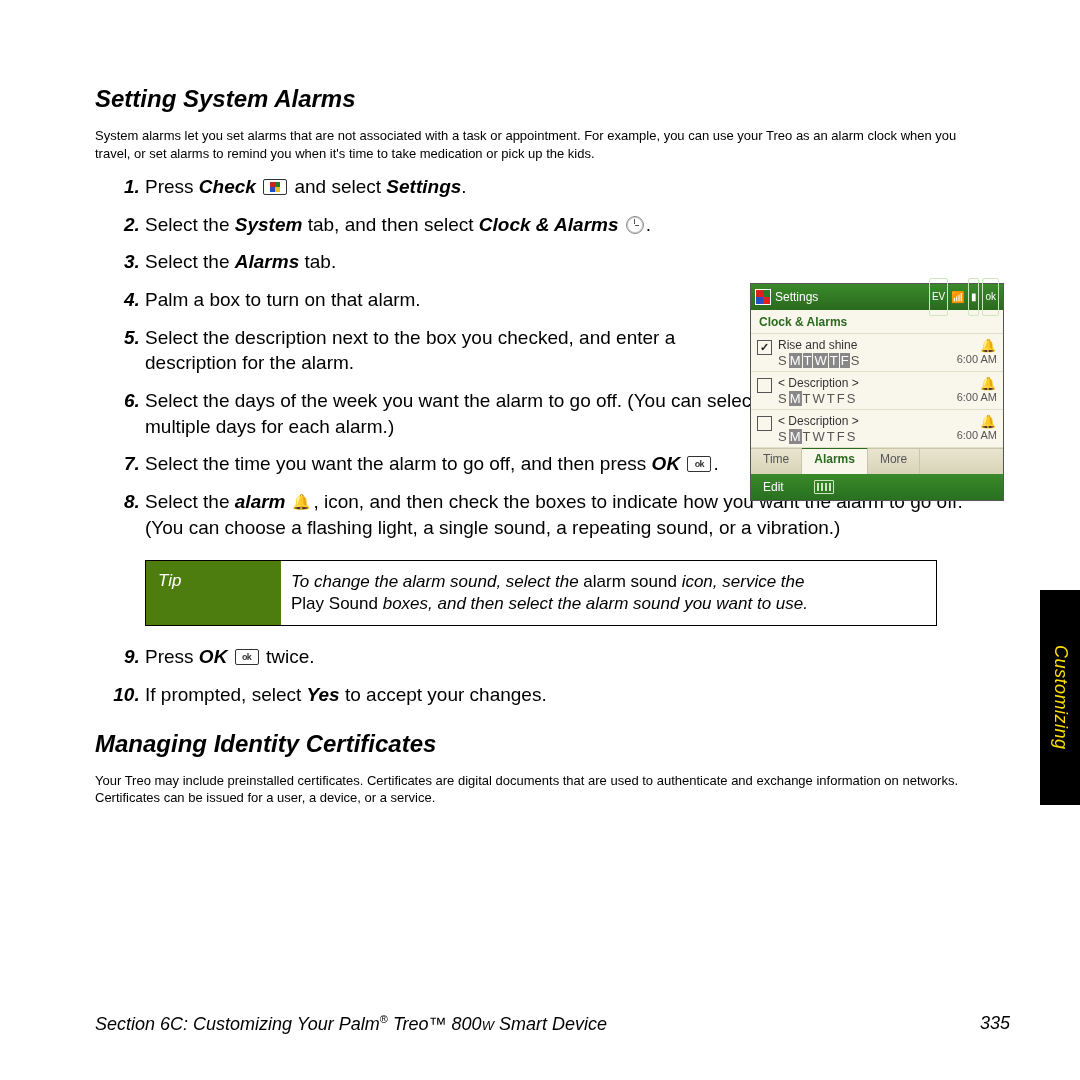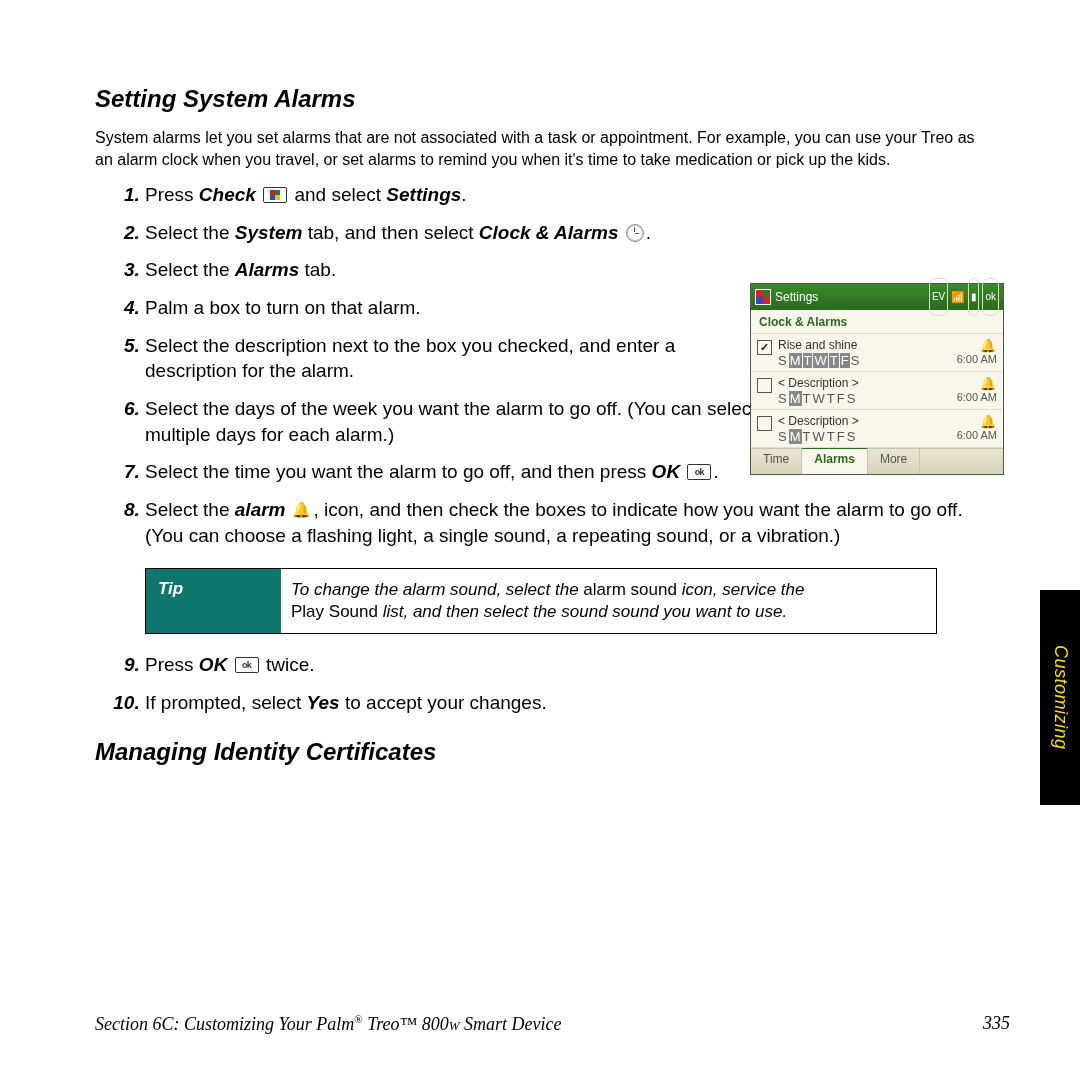--- a/index.html
+++ b/index.html
@@ -18,21 +18,21 @@
     top: 70px;
     width: 900px;
   }
   h2.section {
     font-style: italic;
     font-weight: bold;
     font-size: 24px;
     margin: 15px 0 14px 0;
   }
   p.body {
-    font-size: 16px;
+    font-size: 13px;
     line-height: 1.35;
     margin: 0 0 12px 0;
   }
   ol.steps {
     margin: 0 0 0 0;
     padding: 0 0 0 50px;
     font-size: 19px;
   }
   ol.steps > li {
     margin: 0 0 12px 0;
@@ -107,23 +107,23 @@
   }
   
   .tip-box {
     margin: 20px 0 18px 50px;
     width: 790px;
     display: flex;
     border: 1px solid #000;
     font-size: 17px;
   }
   .tip-box .tip-label {
-    background: #0f766e;
+    background: #4d7c0f;
     color: #fff;
-    font-weight: bold;
+    font-weight: normal;
     font-style: italic;
     padding: 10px 18px 10px 12px;
     width: 105px;
     flex: 0 0 auto;
   }
   .tip-box .tip-body {
     padding: 10px 18px 10px 10px;
     background: #fff;
     flex: 1;
     font-style: italic;
@@ -152,21 +152,20 @@
   
   .footer {
     position: absolute;
     left: 95px;
     right: 70px;
     bottom: 45px;
     font-size: 18px;
     font-style: italic;
     display: flex;
     justify-content: space-between;
-    font-family: Liberation Serif, serif;
   }
   
   .screenshot {
     position: absolute;
     left: 750px;
     top: 283px;
     width: 252px;
     border: 1px solid #555;
     font-family: Tahoma, Arial, sans-serif;
     font-size: 12px;
@@ -207,21 +206,21 @@
   }
   .ss-status {
     display: flex;
     align-items: center;
     gap: 3px;
     font-size: 10px;
   }
   .ss-status .chip {
     border: 1px solid #cfe7c0;
     padding: 12px 2px;
-    border-radius: 7px;
+    border-radius: 2px;
     line-height: 12px;
   }
   .ss-status .sig {
     font-size: 11px;
   }
   .ss-subtitle {
     color: #2a6a1e;
     font-weight: bold;
     padding: 5px 8px 4px 8px;
     background: #f9f7ec;
@@ -352,36 +351,37 @@
     <li>
       <span>Select the </span><strong><em>alarm</em></strong>
       <span class="bell-inline">🔔</span><span>, icon, and then check the boxes to indicate how you want the alarm to go off. (You can choose a flashing light, a single sound, a repeating sound, or a vibration.)</span>
     </li>
   </ol>
 
   <div class="tip-box">
     <div class="tip-label">Tip</div>
     <div class="tip-body">
       <span>To change the alarm sound, select the </span><span class="nostyle">alarm sound</span><span> icon, service the </span><br>
-      <span class="nostyle">Play Sound</span><span> list, and then select the sound sound you want to use.</span>
+      <span class="nostyle">Play Sound</span><span> boxes, and then select the alarm sound you want to use.</span>
     </div>
   </div>
 
   <ol class="steps" start="9">
     <li>
       <span>Press </span><strong><em>OK</em></strong>
       <span class="inline-icon ok-btn">ok</span>
       <span> twice.</span>
     </li>
     <li>
       <span>If prompted, select </span><strong><em>Yes</em></strong><span> to accept your changes.</span>
     </li>
   </ol>
 
   <h2 class="section" style="margin-top:22px;">Managing Identity Certificates</h2>
+  <p class="body">Your Treo may include preinstalled certificates. Certificates are digital documents that are used to authenticate and exchange information on networks. Certificates can be issued for a user, a device, or a service.</p>
 </div>
 
 <div class="screenshot">
   <div class="ss-titlebar">
     <div class="ss-title-left">
       <span class="ss-flag"></span>
       <span>Settings</span>
     </div>
     <div class="ss-status">
       <span class="chip">EV</span>
@@ -424,20 +424,24 @@
           <div class="bell">🔔</div>
           <div>6:00 AM</div>
         </div>
       </div>
     </div>
   <div class="ss-tabs" id="ss-tabs">
       <div class="ss-tab">Time</div>
       <div class="ss-tab active">Alarms</div>
       <div class="ss-tab">More</div>
     </div>
+  <div class="ss-menubar">
+    <span>Edit</span>
+    <span class="ss-kb"></span>
+  </div>
 </div>
 
 <div class="side-tab">Customizing</div>
 
 <div class="footer">
   <span>
     <span>Section 6C: Customizing Your Palm</span><sup style="font-size:11px;font-style:normal;">®</sup><span> Treo™ 800</span><span style="font-size:13px;">W</span><span> Smart Device</span>
   </span>
   <span>335</span>
 </div>

